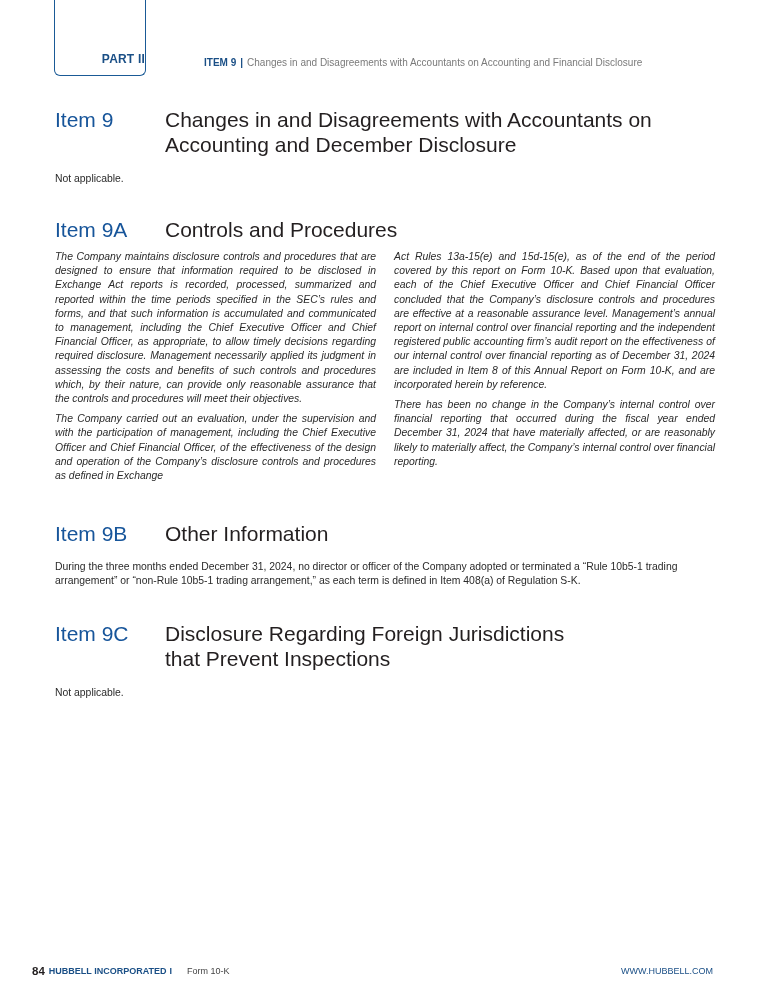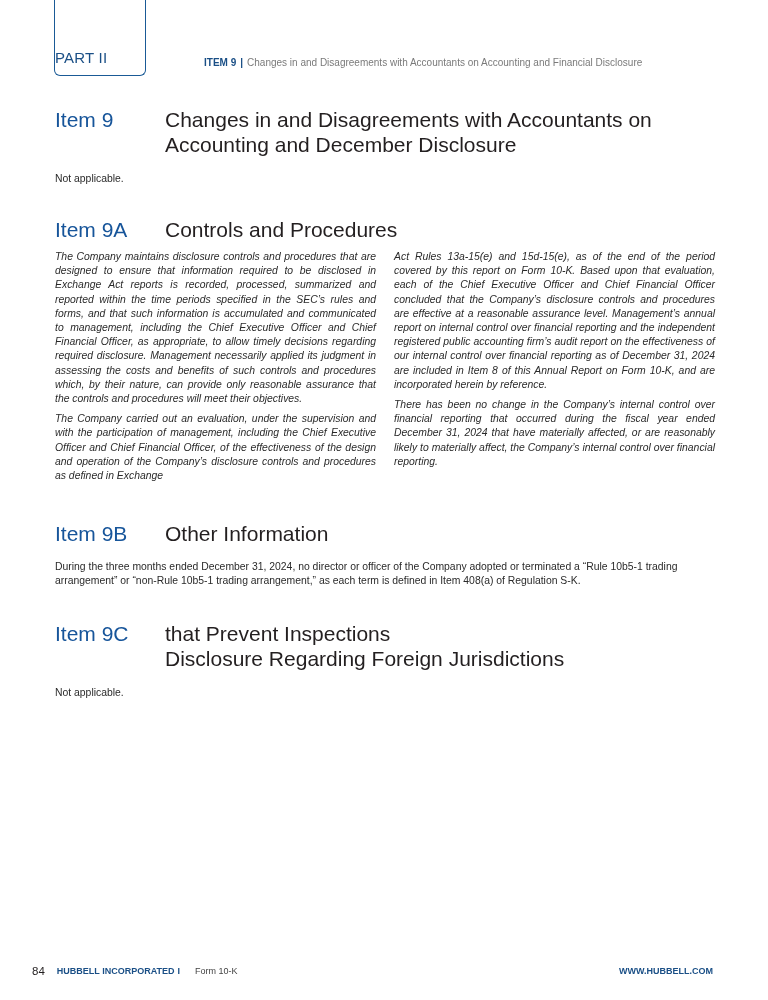--- a/index.html
+++ b/index.html
@@ -24,23 +24,23 @@
       border: 1.5px solid #1a5a96;
       border-top: none;
       border-radius: 0 0 6px 6px;
       box-sizing: border-box;
     }
     .part-tab-label {
       position: absolute;
       left: 0;
       right: 0;
       bottom: 9px;
-      text-align: left;
-      font-size: 15px;
-      font-weight: normal;
+      text-align: right;
+      font-size: 12px;
+      font-weight: bold;
       color: #1a4f86;
       letter-spacing: 0.2px;
     }
     .running-header {
       position: absolute;
       left: 160px;
       top: 57px;
       font-size: 10px;
       color: #7a7a7a;
       white-space: nowrap;
@@ -96,41 +96,41 @@
       position: absolute;
       left: 32px;
       right: 55px;
       top: 965px;
       font-size: 9px;
       display: flex;
       align-items: center;
     }
     .footer .page-num {
       font-size: 11.5px;
-      font-weight: normal;
+      font-weight: bold;
       color: #231f20;
-      margin-right: 12px;
+      margin-right: 4px;
     }
     .footer .company {
       font-weight: bold;
       color: #1a4f86;
     }
     .footer .divider {
       font-weight: bold;
       color: #1a4f86;
       margin: 0 3px;
     }
     .footer .form {
       color: #444;
       margin-left: 12px;
     }
     .footer .website {
       margin-left: auto;
       color: #1a4f86;
-      font-weight: bold;
+      font-weight: normal;
     }
   </style>
 </head>
 <body>
 
 <div class="part-tab">
   <div class="part-tab-label">PART II</div>
 </div>
 <div class="running-header">
   <span class="item-ref">ITEM 9</span><span class="sep">|</span><span>Changes in and Disagreements with Accountants on Accounting and Financial Disclosure</span>
@@ -173,22 +173,22 @@
   </div>
   <div class="body-text" style="margin-top:14px;">
     <p style="text-align:left;">During the three months ended December 31, 2024, no director or officer of the Company adopted or terminated a “Rule 10b5-1 trading arrangement” or “non-Rule 10b5-1 trading arrangement,” as each term is defined in Item 408(a) of Regulation S-K.</p>
   </div>
 </div>
 
 <div class="section" style="top:621px;">
   <div class="heading">
     <div class="num">Item 9C</div>
     <div class="title">
+      <div>Disclosure Regarding Foreign Jurisdictions</div>
       <div>that Prevent Inspections</div>
-      <div>Disclosure Regarding Foreign Jurisdictions</div>
     </div>
   </div>
   <div class="body-text" style="margin-top:15px;">
     <p>Not applicable.</p>
   </div>
 </div>
 
 <div class="footer">
   <span class="page-num">84</span>
   <span class="company">HUBBELL INCORPORATED</span>

